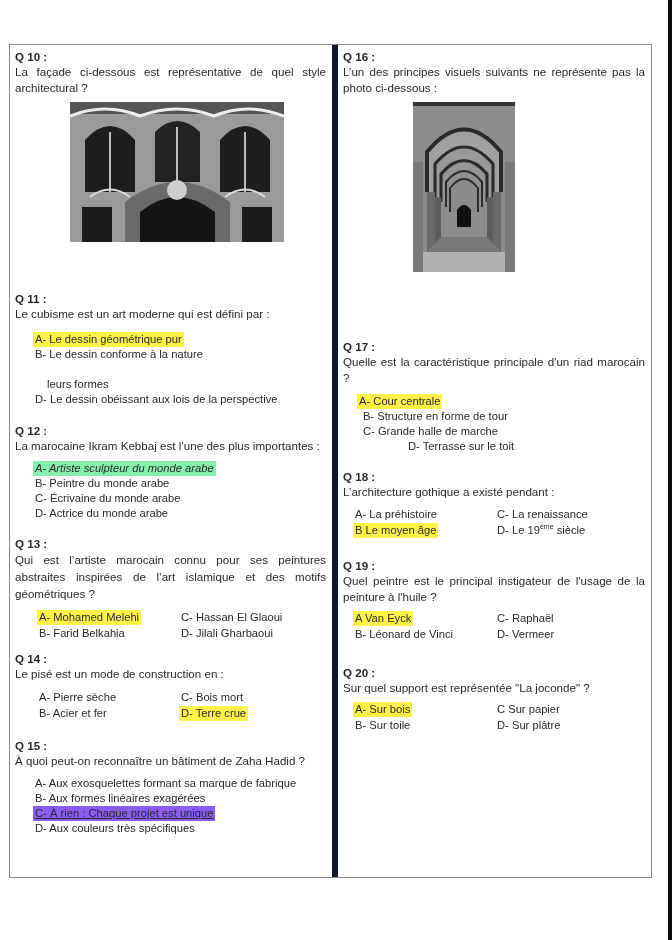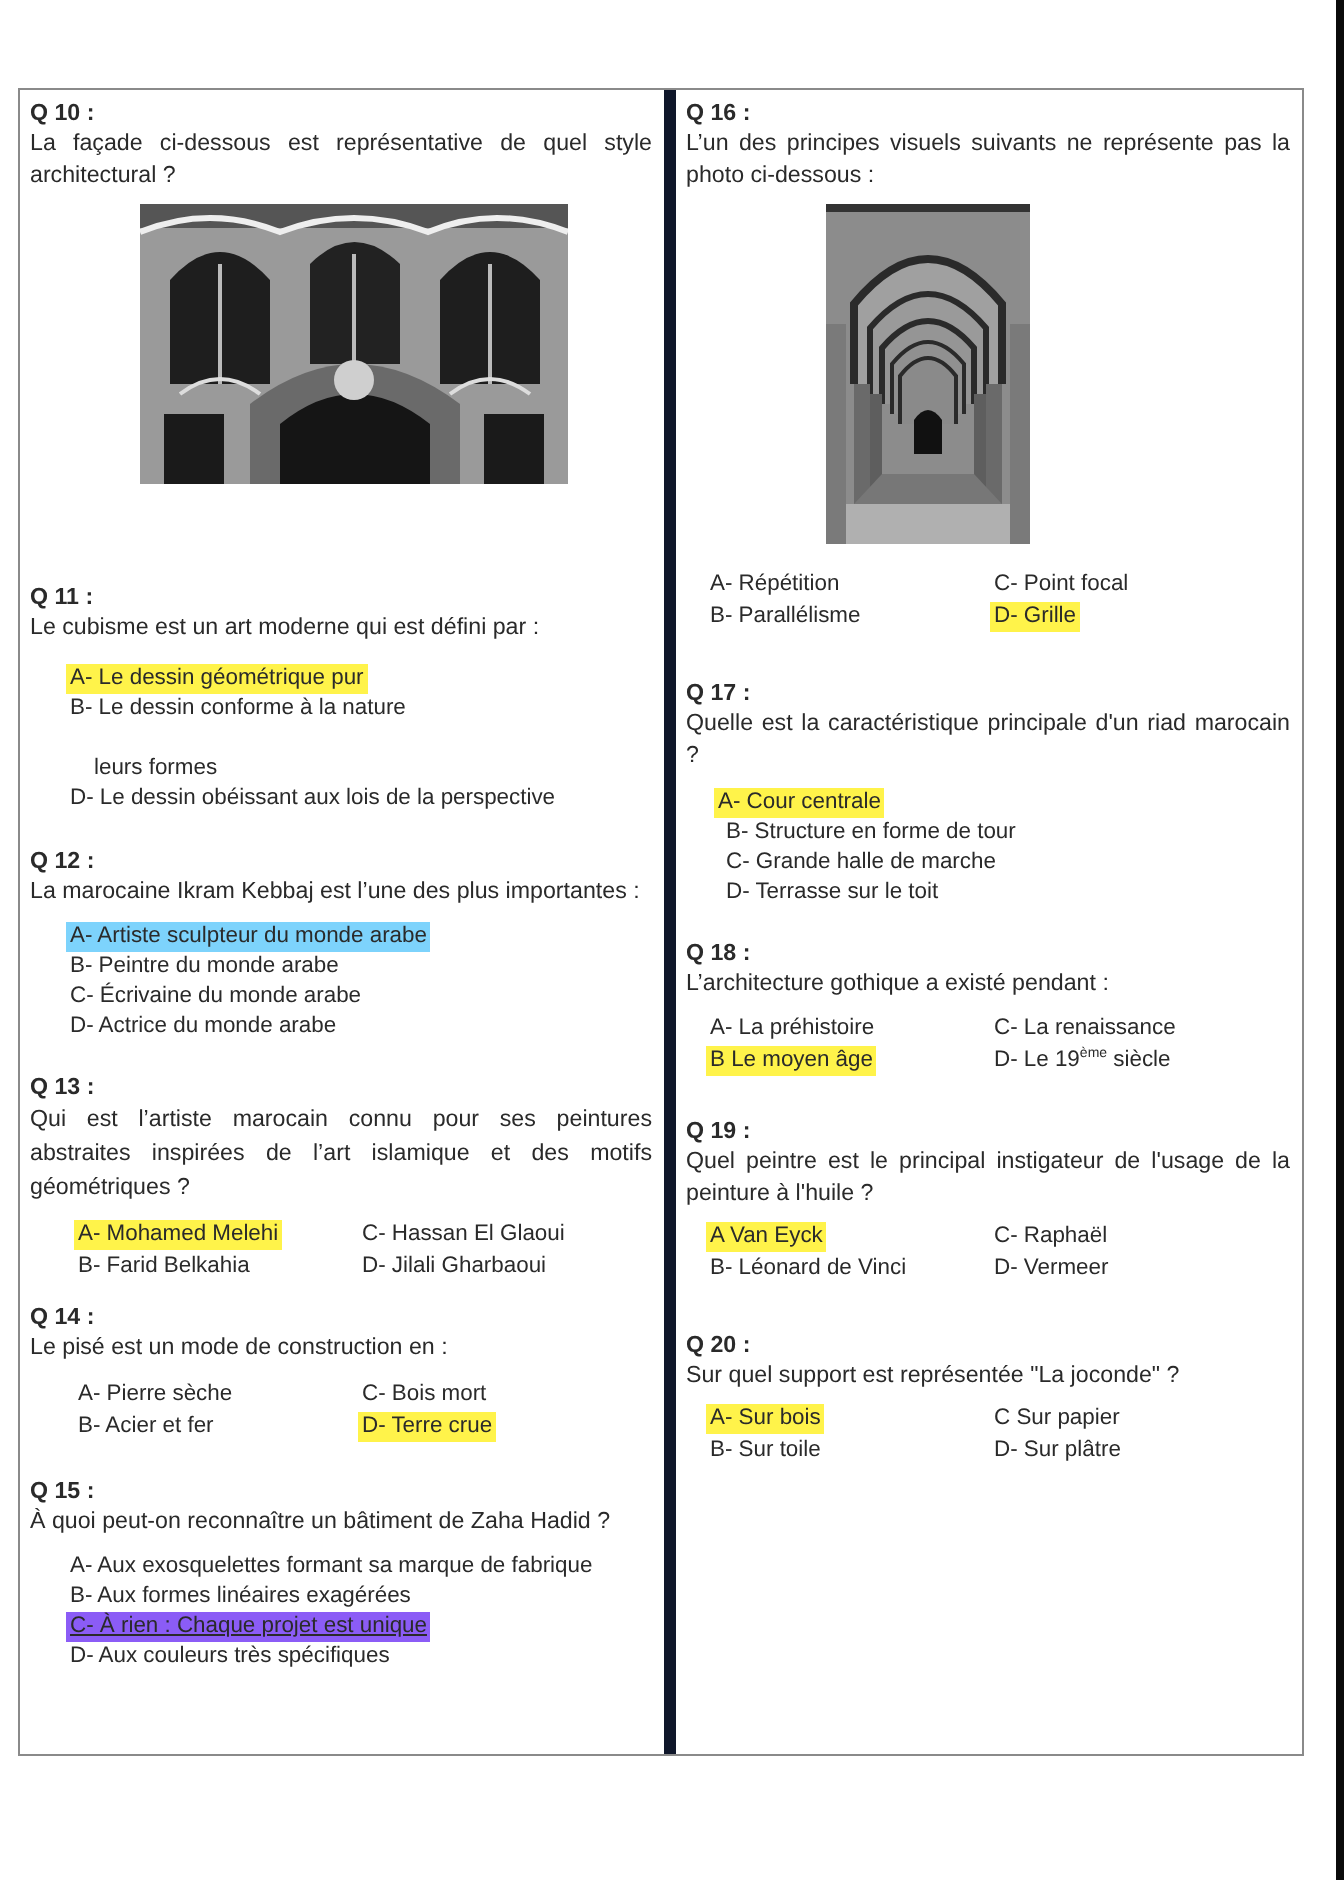--- a/index.html
+++ b/index.html
@@ -70,21 +70,21 @@
           <span style="padding-left:12px;">leurs formes</span>
         </span>
         <span class="opt">D- Le dessin obéissant aux lois de la perspective</span>
       </div>
     </div>
 
     <div class="q" style="top:378px;">
       <div class="qnum">Q 12 :</div>
       <div class="qtext">La marocaine Ikram Kebbaj est l’une des plus importantes :</div>
       <div class="opts list" style="margin-top:7px; padding-left:18px;">
-        <span class="opt hl" style="background: #7dd3fc;">A- Artiste sculpteur du monde arabe</span>
+        <span class="opt hl" style="background: #86efac; font-style: italic;">A- Artiste sculpteur du monde arabe</span>
         <span class="opt">B- Peintre du monde arabe</span>
         <span class="opt">C- Écrivaine du monde arabe</span>
         <span class="opt">D- Actrice du monde arabe</span>
       </div>
     </div>
 
     <div class="q" style="top:491px;">
       <div class="qnum">Q 13 :</div>
       <div class="qtext" style="line-height:17px;">Qui est l’artiste marocain connu pour ses peintures abstraites inspirées de l’art islamique et des motifs géométriques ?</div>
       <div class="opts" style="height:32px; margin-top:8px;">
@@ -137,37 +137,29 @@
         <rect x="14" y="90" width="8" height="60" fill="#6a6a6a"></rect>
         <rect x="80" y="90" width="8" height="60" fill="#6a6a6a"></rect>
         <rect x="22" y="95" width="6" height="50" fill="#5e5e5e"></rect>
         <rect x="74" y="95" width="6" height="50" fill="#5e5e5e"></rect>
         <path d="M28 135 L74 135 L88 150 L14 150 Z" fill="#777"></path>
         <rect y="150" width="102" height="20" fill="#b0b0b0"></rect>
         <rect x="0" y="60" width="10" height="110" fill="#7a7a7a"></rect>
         <rect x="92" y="60" width="10" height="110" fill="#7a7a7a"></rect>
       </svg>
     </div>
-    <div class="q" style="top:240px;">
-      <div class="opts" style="height:32px; margin-top:0;">
-        <span class="opt" style="left:10px; top:0;">A- Répétition</span>
-        <span class="opt" style="left:10px; top:16px;">B- Parallélisme</span>
-        <span class="opt" style="left:152px; top:0;">C- Point focal</span>
-        <span class="opt hl" style="left: 152px; top: 16px; background: rgb(255, 243, 74);">D- Grille</span>
-      </div>
-    </div>
 
     <div class="q" style="top:294px;">
       <div class="qnum">Q 17 :</div>
       <div class="qtext">Quelle est la caractéristique principale d'un riad marocain ?</div>
       <div class="opts list" style="margin-top:8px; padding-left:14px;">
         <span class="opt hl" style="background: rgb(255, 243, 74);">A- Cour centrale</span>
         <span class="opt" style="padding-left:6px;">B- Structure en forme de tour</span>
         <span class="opt" style="padding-left:6px;">C- Grande halle de marche</span>
-        <span class="opt" style="padding-left:6px;">D- Terrasse sur le toit</span>
+        <span class="opt" style="padding-left:6px;margin-left:45px;">D- Terrasse sur le toit</span>
       </div>
     </div>
 
     <div class="q" style="top:424px;">
       <div class="qnum">Q 18 :</div>
       <div class="qtext">L’architecture gothique a existé pendant :</div>
       <div class="opts" style="height:32px; margin-top:7px;">
         <span class="opt" style="left:10px; top:0;">A- La préhistoire</span>
         <span class="opt hl" style="left: 10px; top: 16px; background: rgb(255, 243, 74);">B  Le moyen âge</span>
         <span class="opt" style="left:152px; top:0;">C- La renaissance</span>

